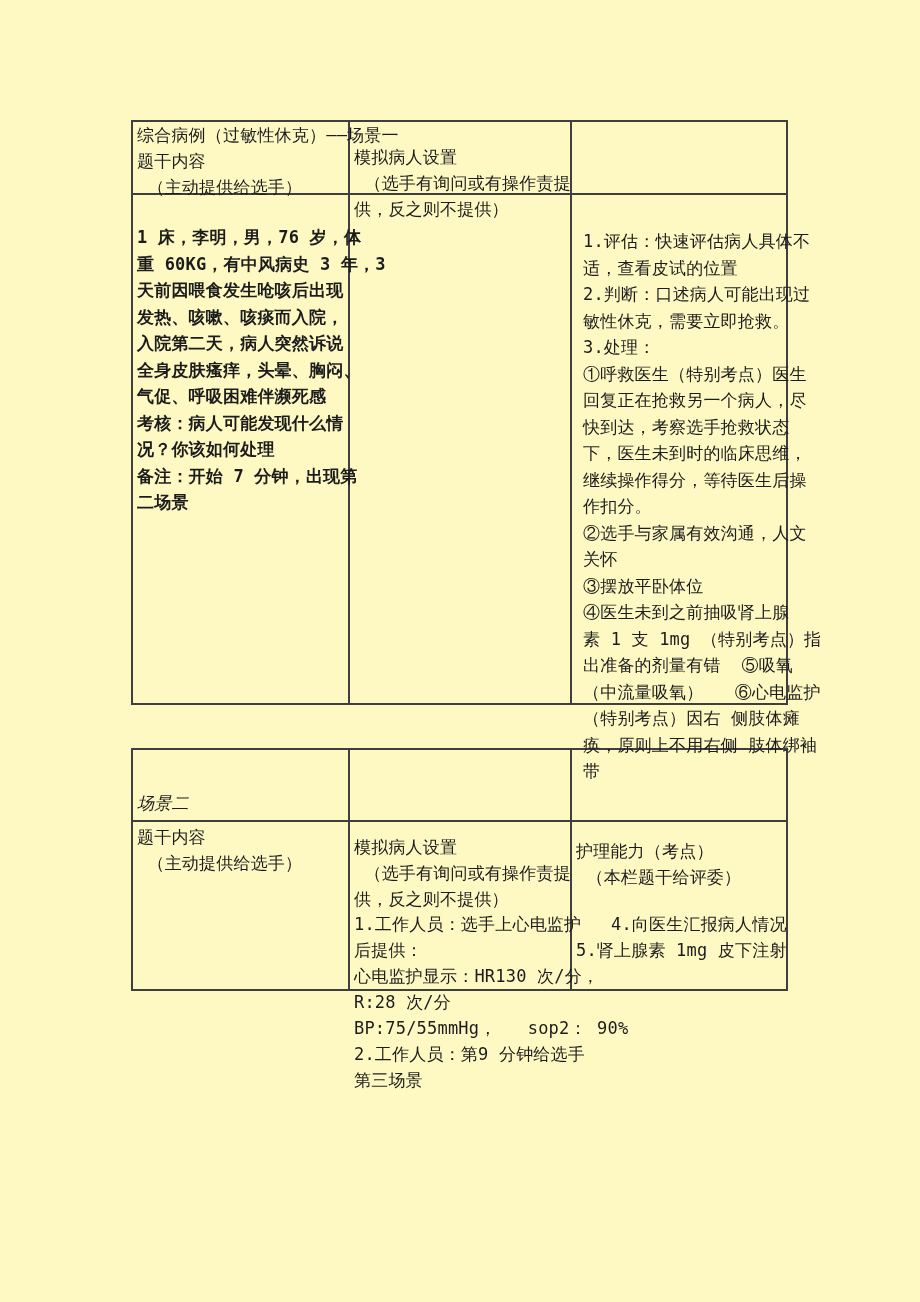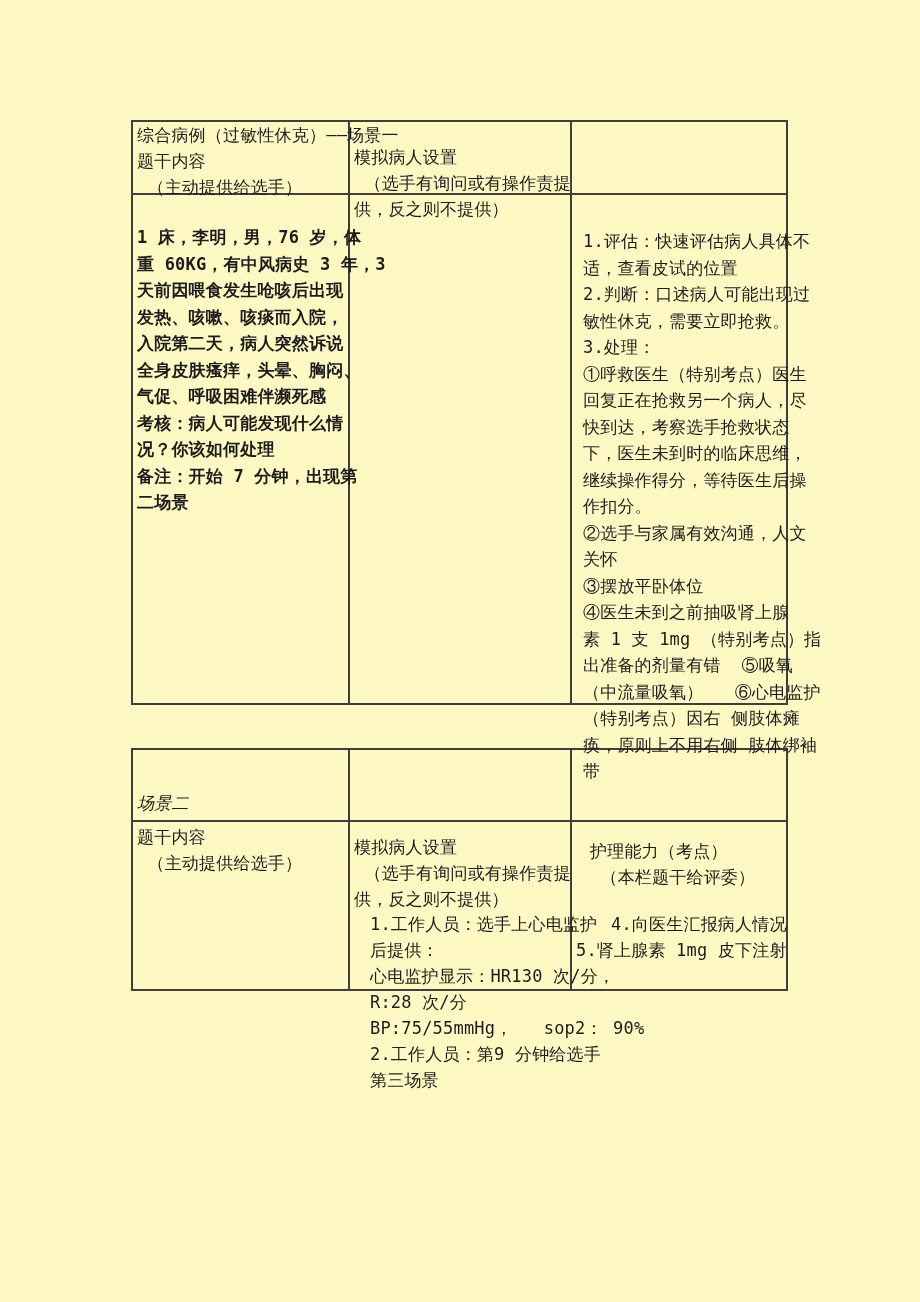--- a/index.html
+++ b/index.html
@@ -58,23 +58,23 @@
   #t1h2 { left: 354px; top: 144px; }
   #t1h3 { left: 576px; top: 148px; }
   #t1b1 { left: 137px; top: 224px; font-weight: bold; }
   #t1b2 { left: 354px; top: 228px; }
   #t1b3 { left: 576px; top: 228px; margin-left: 7px; }
 
   
   #t2r1c1 { left: 137px; top: 790px; font-style: italic; }
   #t2h1 { left: 137px; top: 824px; }
   #t2h2 { left: 354px; top: 834px; }
-  #t2h3 { left: 576px; top: 838px; margin-left: 14px; }
+  #t2h3 { left: 576px; top: 838px; }
   #t2b1 { left: 137px; top: 911px; }
-  #t2b2 { left: 354px; top: 911px; margin-left: 16px; }
+  #t2b2 { left: 354px; top: 911px; }
   #t2b3 { left: 576px; top: 911px; text-align: right; }
 </style>
 </head>
 <body>
 
 <div class="page">
 
   <div class="tbox" id="t1-box"></div>
   <div class="vline" id="t1-v1"></div>
   <div class="vline" id="t1-v2"></div>

